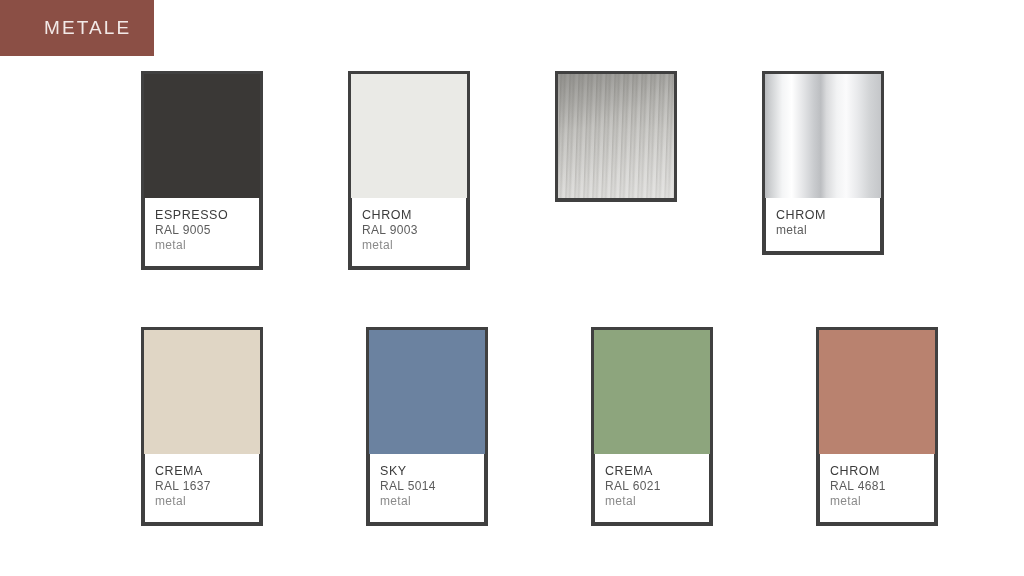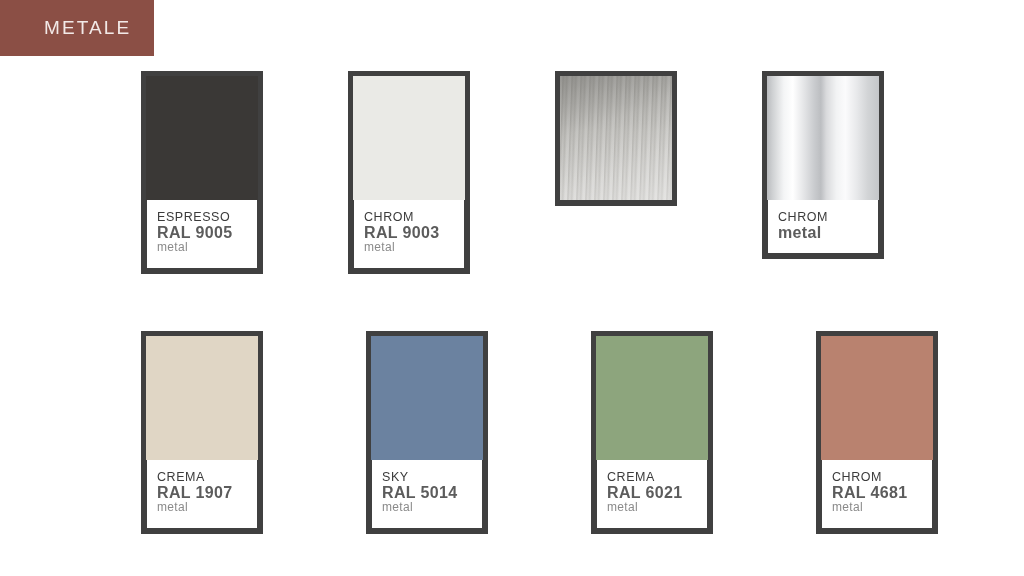--- a/index.html
+++ b/index.html
@@ -51,21 +51,21 @@
     gap: 18px;
   }
   .card-slot {
     width: 207px;
     flex: 0 0 207px;
   }
 
   .swatch-card {
     width: 122px;
     background: #ffffff;
-    border: 6px solid #404040;
+    border: 4px solid #404040;
     box-sizing: border-box;
   }
 
   .swatch-chip {
     width: 100%;
     height: 124px;
     display: block;
     position: relative;
     overflow: hidden;
   }
@@ -78,26 +78,25 @@
     padding: 9px 10px 13px 10px;
   }
   .label-name {
     font-size: 12.5px;
     color: #3b3b3b;
     letter-spacing: 0.55px;
     line-height: 16px;
     white-space: nowrap;
   }
   .label-code {
-    font-size: 16px;
+    font-size: 12px;
     color: #5c5c5c;
     letter-spacing: 0.35px;
     line-height: 15px;
     white-space: nowrap;
-    font-weight: bold;
   }
   .label-finish {
     font-size: 12px;
     color: #8a8a8a;
     letter-spacing: 0.3px;
     line-height: 15px;
     white-space: nowrap;
   }
 
   
@@ -189,21 +188,21 @@
       </div>
     </div>
     <div class="palette-row">
       <div class="card-slot">
         <div class="swatch-card">
           <div class="swatch-chip-wrap">
             <div class="swatch-chip" style="background-color: rgb(224, 214, 197);"></div>
           </div>
           <div class="swatch-label">
             <div class="label-line label-name">CREMA</div>
-            <div class="label-line label-code">RAL 1907</div>
+            <div class="label-line label-code">RAL 1637</div>
             <div class="label-line label-finish">metal</div>
           </div>
         </div>
       </div>
       <div class="card-slot">
         <div class="swatch-card">
           <div class="swatch-chip-wrap">
             <div class="swatch-chip" style="background-color: rgb(107, 130, 160);"></div>
           </div>
           <div class="swatch-label">

